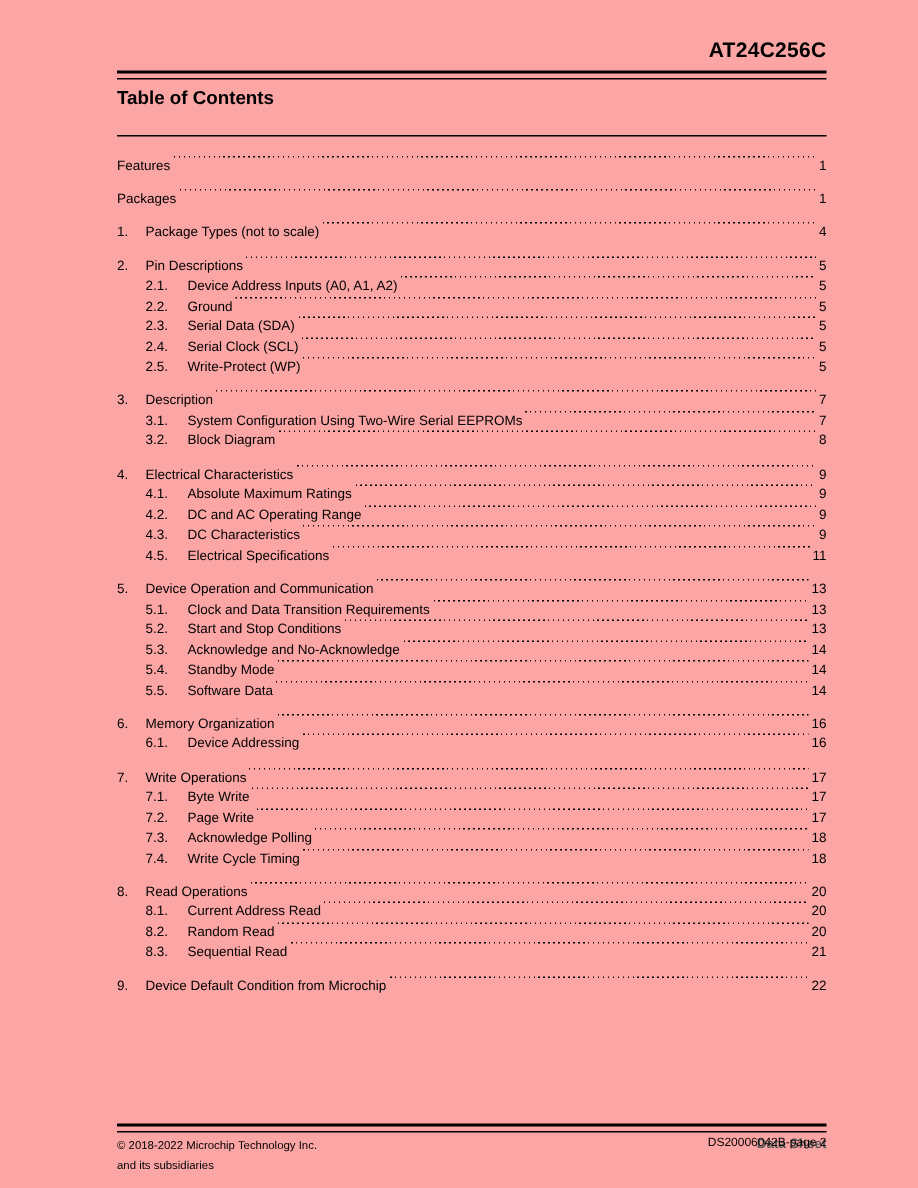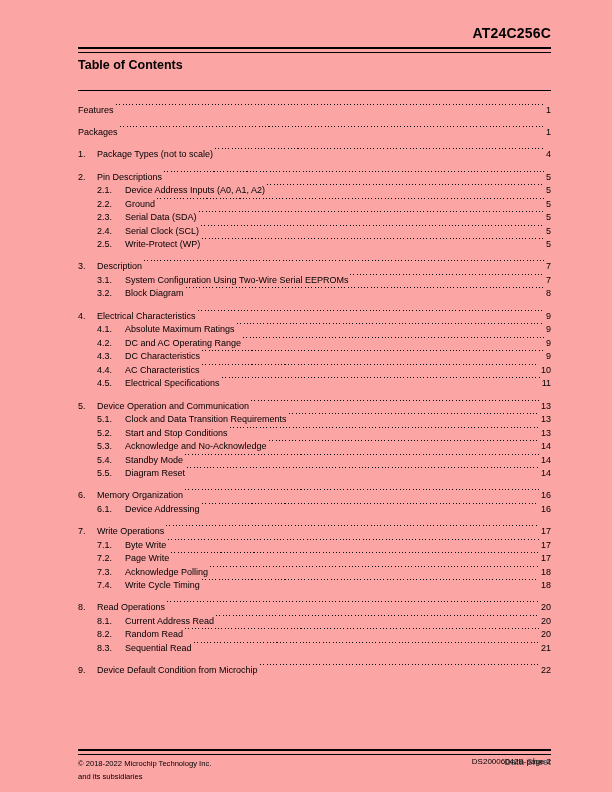--- a/index.html
+++ b/index.html
@@ -167,26 +167,20 @@
         <span class="leader"></span>
         <span class="pagenum">9</span>
       </div>
       <div class="toc-row lvl2">
         <span class="num">4.3.</span>
         <span class="label">DC Characteristics</span>
         <span class="leader"></span>
         <span class="pagenum">9</span>
       </div>
       <div class="toc-row lvl2">
-        <span class="num">4.4.</span>
-        <span class="label">AC Characteristics</span>
-        <span class="leader"></span>
-        <span class="pagenum">10</span>
-      </div>
-      <div class="toc-row lvl2">
         <span class="num">4.5.</span>
         <span class="label">Electrical Specifications</span>
         <span class="leader"></span>
         <span class="pagenum">11</span>
       </div>
       <div class="toc-row lvl1">
         <span class="num">5.</span>
         <span class="label">Device Operation and Communication</span>
         <span class="leader"></span>
         <span class="pagenum">13</span>
@@ -210,21 +204,21 @@
         <span class="pagenum">14</span>
       </div>
       <div class="toc-row lvl2">
         <span class="num">5.4.</span>
         <span class="label">Standby Mode</span>
         <span class="leader"></span>
         <span class="pagenum">14</span>
       </div>
       <div class="toc-row lvl2">
         <span class="num">5.5.</span>
-        <span class="label">Diagram Reset</span>
+        <span class="label">Software Data</span>
         <span class="leader"></span>
         <span class="pagenum">14</span>
       </div>
       <div class="toc-row lvl1">
         <span class="num">6.</span>
         <span class="label">Memory Organization</span>
         <span class="leader"></span>
         <span class="pagenum">16</span>
       </div>
       <div class="toc-row lvl2">

